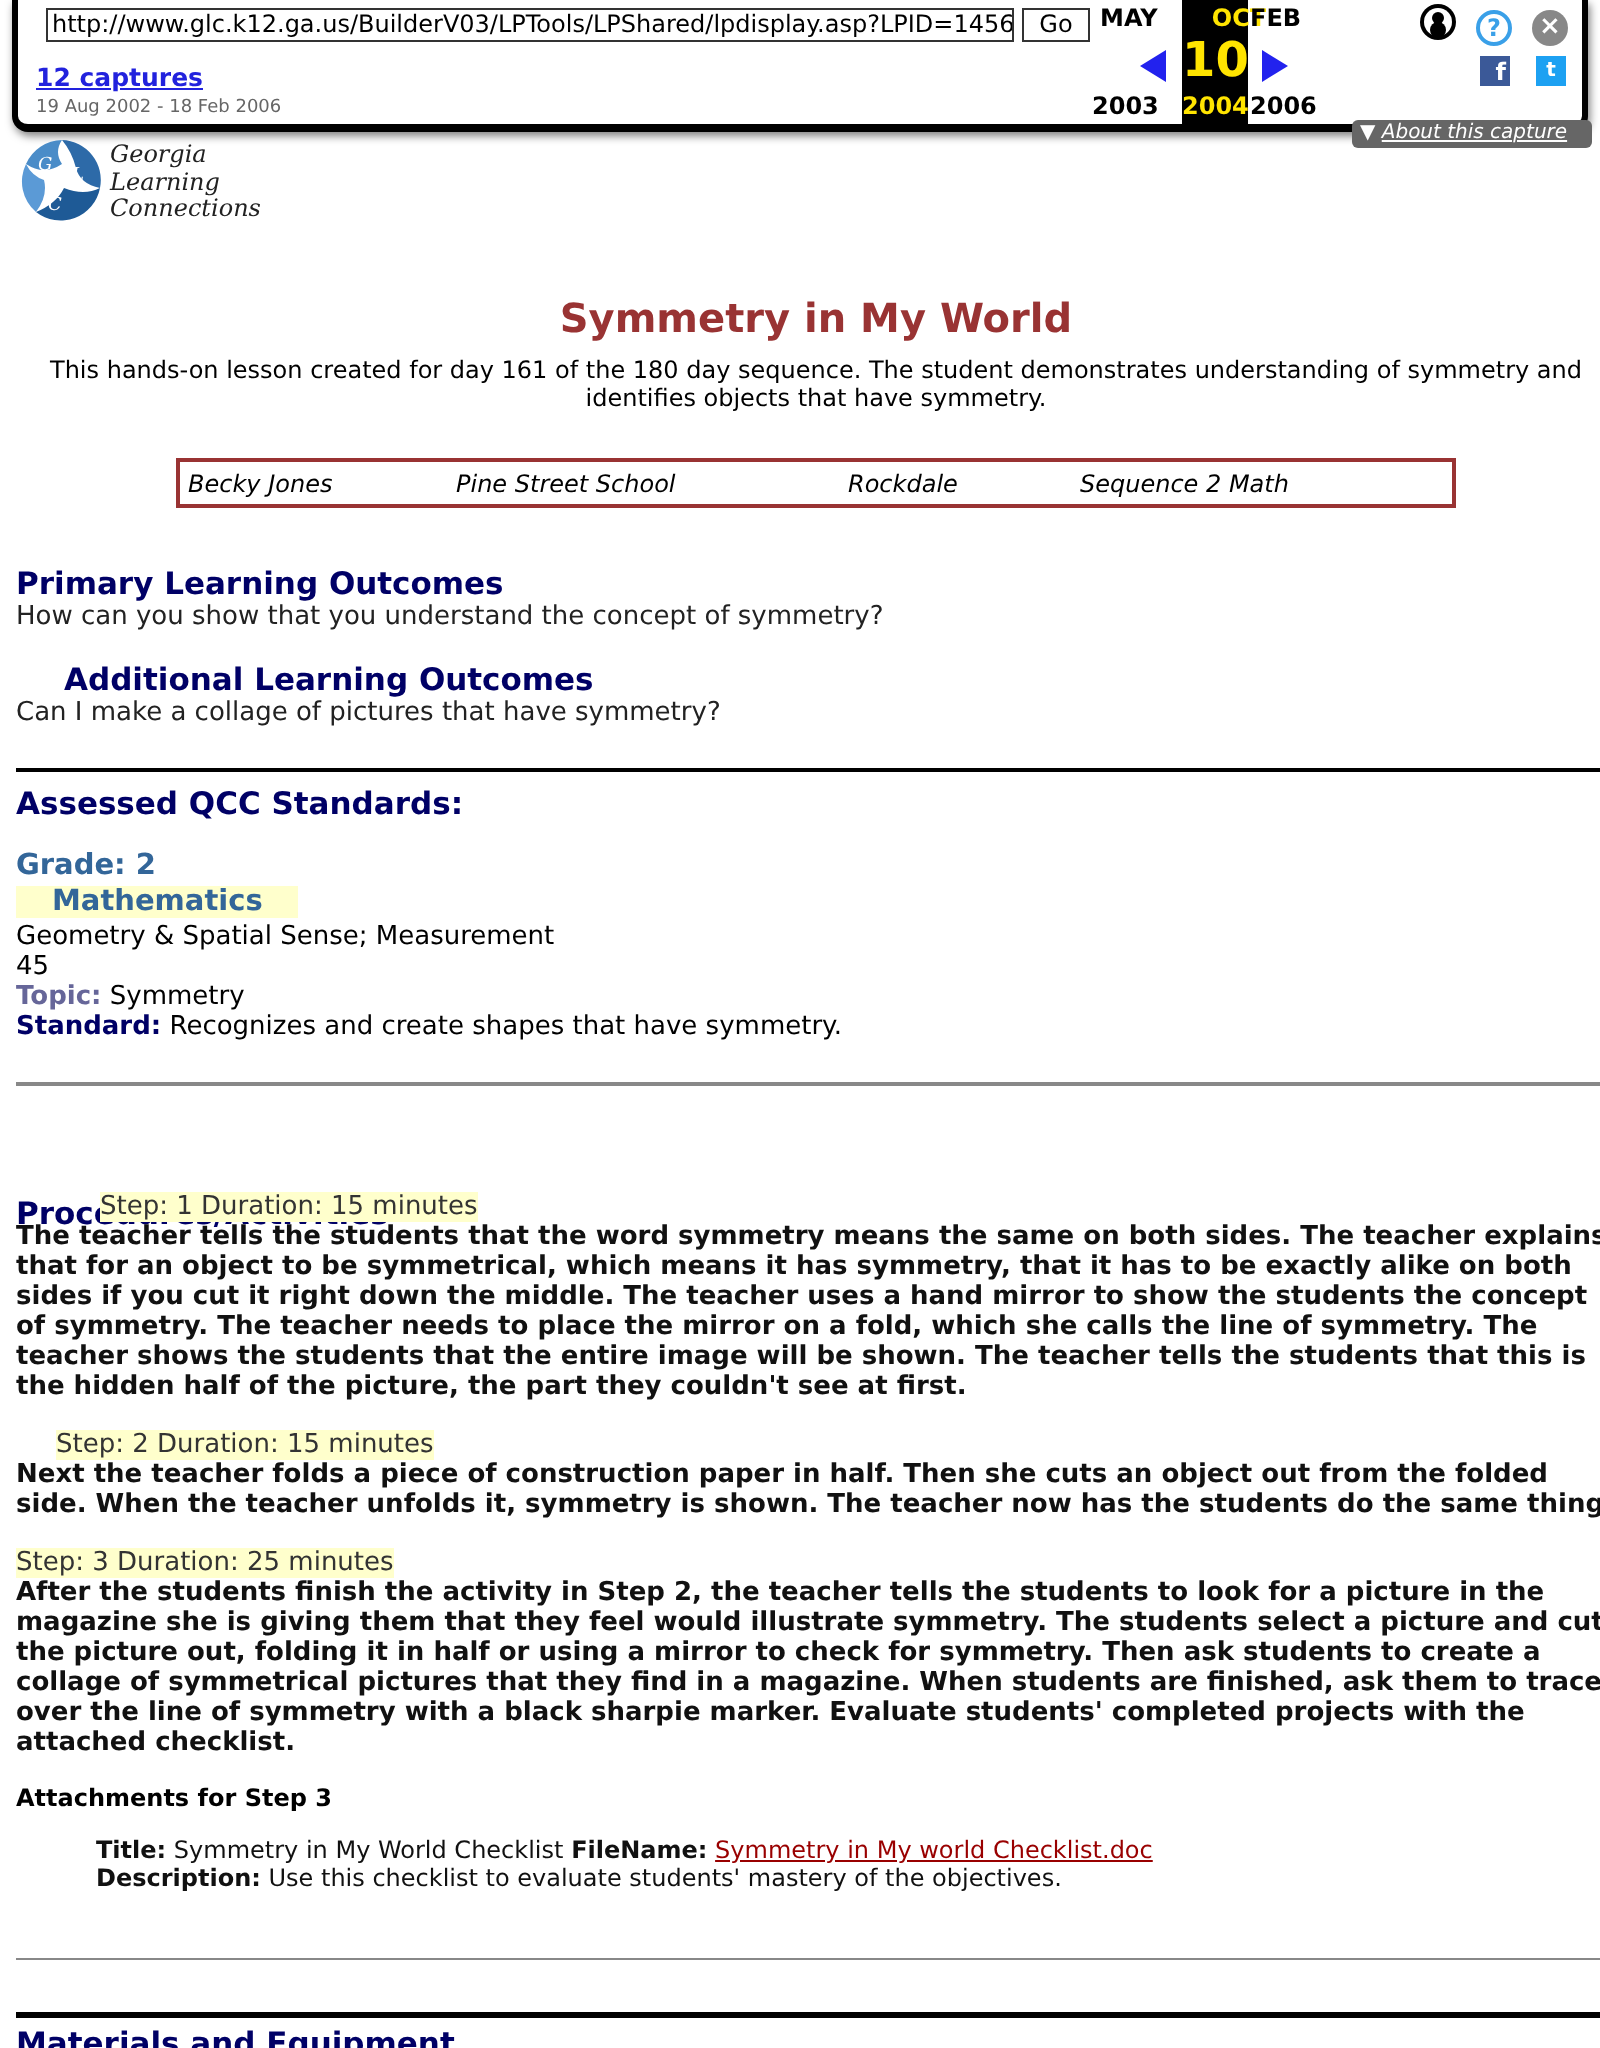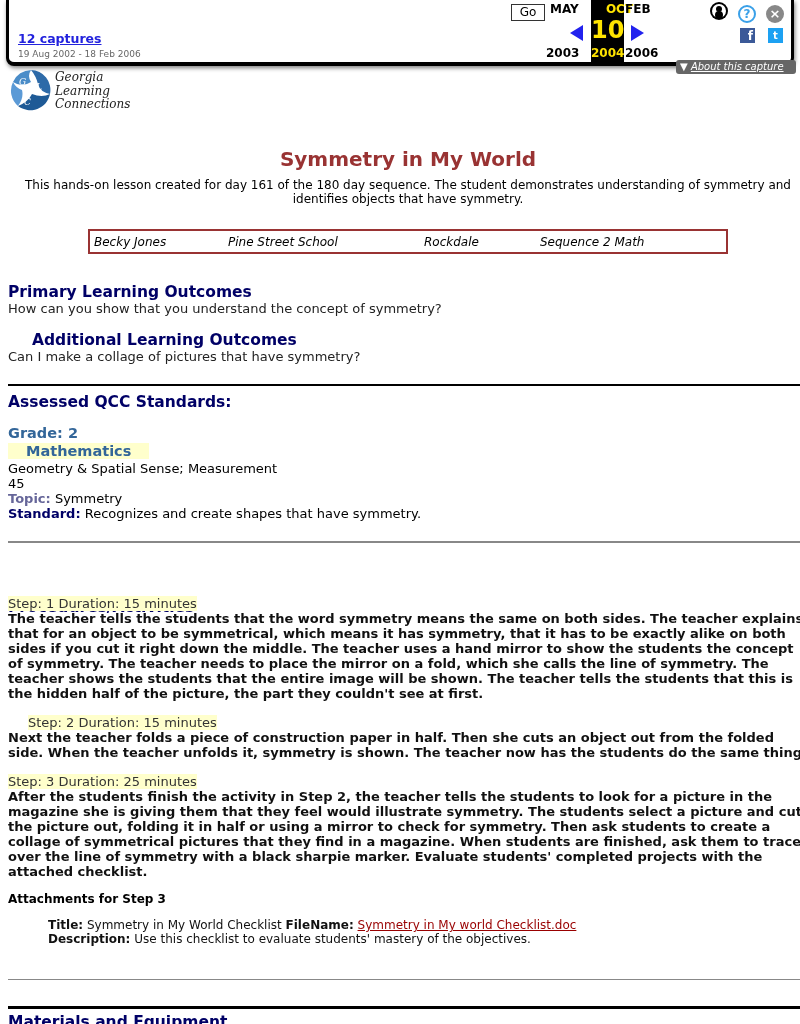--- a/index.html
+++ b/index.html
@@ -61,20 +61,21 @@
 
   .attach-hdr { position: absolute; left: 8px; top: 892px; font-size: 12px; font-weight: bold; color: #000; }
   .attach-line { position: absolute; left: 48px; font-size: 12px; color: #111; }
   .attach-line b { font-weight: bold; }
   .attach-link { color: #990000; text-decoration: underline; }
 </style>
 </head>
 <body>
 
 <div class="wb-bar">
+  <div class="wb-url">http://www.glc.k12.ga.us/BuilderV03/LPTools/LPShared/lpdisplay.asp?LPID=1456</div>
   <div class="wb-go">Go</div>
   <div class="wb-captures">12 captures</div>
   <div class="wb-range">19 Aug 2002 - 18 Feb 2006</div>
 
   <div class="wb-month" style="left:541px;">MAY</div>
   <div class="wb-year" style="left:537px;">2003</div>
   <div class="wb-arrow-l"></div>
 
   <div class="wb-cur">
     <div class="wb-cur-month">OCT</div>
@@ -135,21 +136,21 @@
 <div class="subject" style="top:443px;">Mathematics</div>
 <div class="std-line" style="top:461px;">Geometry &amp; Spatial Sense; Measurement</div>
 <div class="std-line" style="top:476px;">45</div>
 <div class="std-line" style="top:491px;"><span class="topic-lbl">Topic:</span> <span>Symmetry</span></div>
 <div class="std-line" style="top:506px;"><span class="std-lbl">Standard:</span> <span>Recognizes and create shapes that have symmetry.</span></div>
 
 <div class="hr-gray" style="top:541px;"></div>
 
 <div class="h2" style="top:574px;margin-top:24px;">Procedures/Activities</div>
 
-<div class="step-hdr" style="top:596px;">Step:  1 Duration: 15 minutes</div>
+<div class="step-hdr" style="top:596px;margin-left:42px;">Step:  1 Duration: 15 minutes</div>
 <div class="step-body" style="top:611px;">
   <div>The teacher tells the students that the word symmetry means the same on both sides. The teacher explains</div>
   <div>that for an object to be symmetrical, which means it has symmetry, that it has to be exactly alike on both</div>
   <div>sides if you cut it right down the middle. The teacher uses a hand mirror to show the students the concept</div>
   <div>of symmetry. The teacher needs to place the mirror on a fold, which she calls the line of symmetry. The</div>
   <div>teacher shows the students that the entire image will be shown. The teacher tells the students that this is</div>
   <div>the hidden half of the picture, the part they couldn't see at first.</div>
 </div>
 
 <div class="step-hdr" style="top:715px;margin-left:20px;">Step:  2 Duration: 15 minutes</div>

